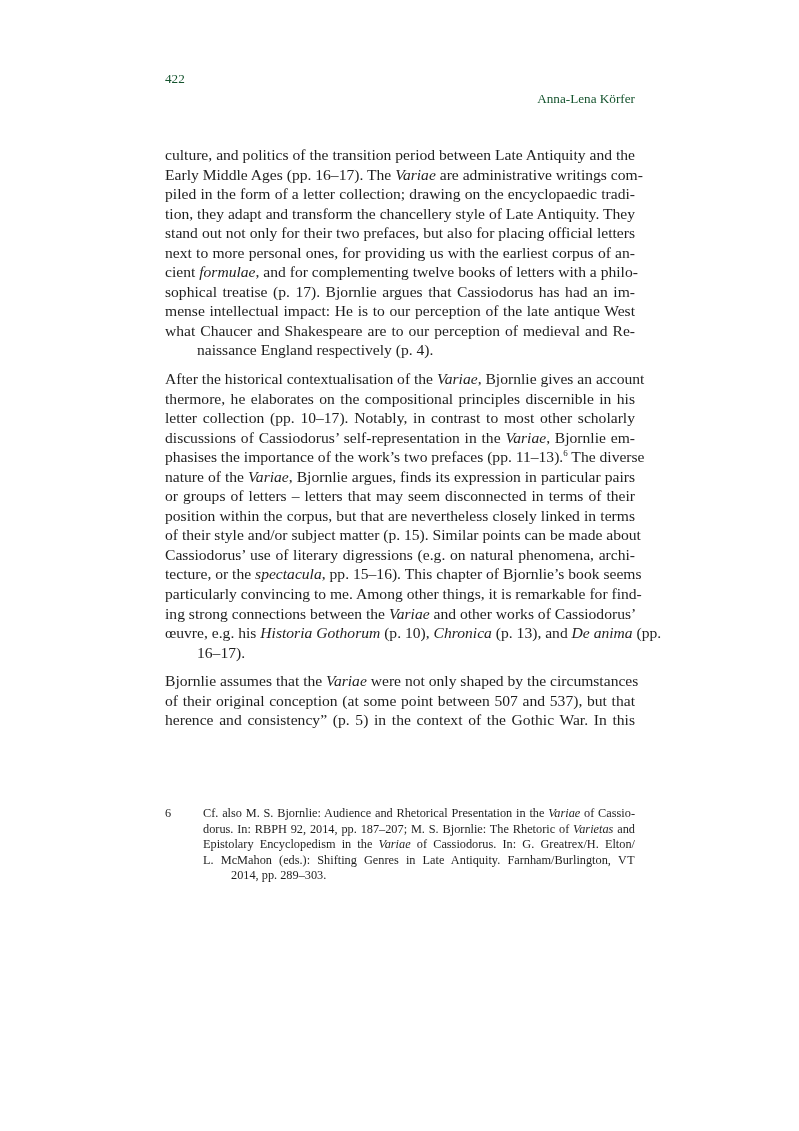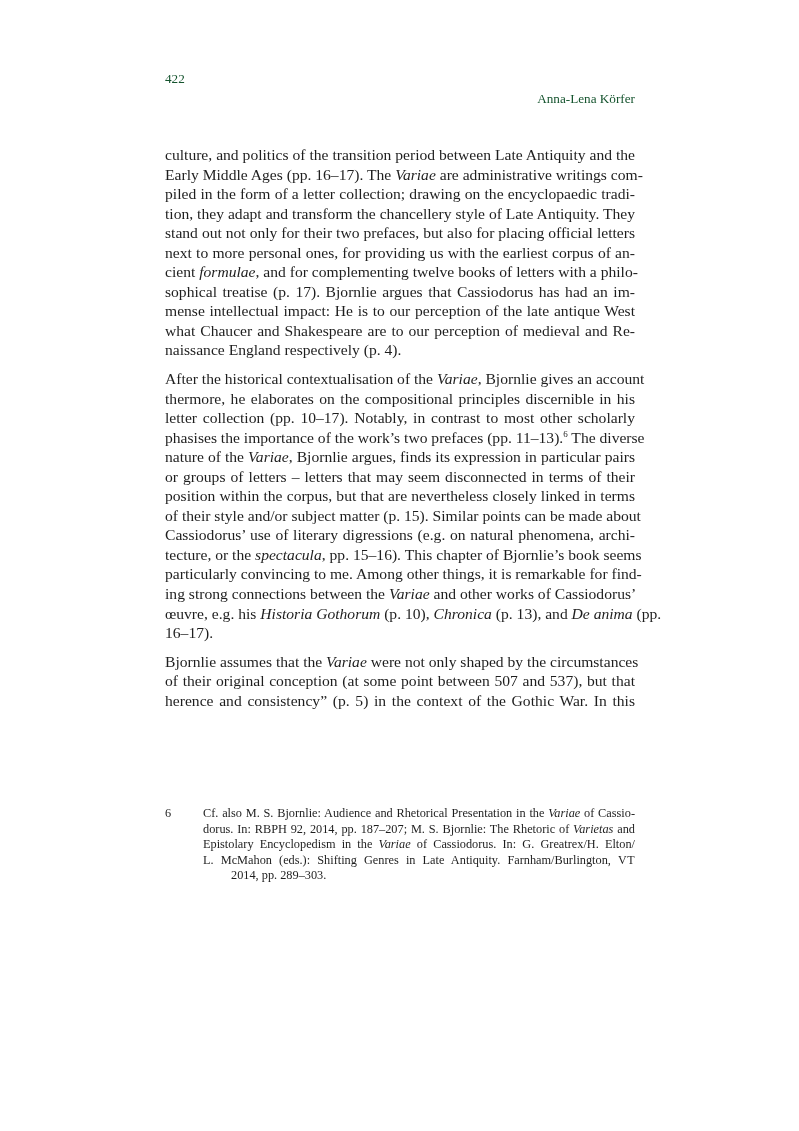--- a/index.html
+++ b/index.html
@@ -4,21 +4,21 @@
 <style>
   html, body { margin: 0; padding: 0; background: #ffffff; }
   body { width: 799px; height: 1131px; position: relative; overflow: hidden; }
   .page { position: absolute; left: 0; top: 0; width: 799px; height: 1131px; background: #fff; color: #1e1e1e; font-family: "Liberation Serif", serif; }
   .header { position: absolute; top: 71px; left: 165px; width: 470px; height: 20px; font-size: 13.2px; color: #14532d; }
   .header .pagenum { position: absolute; left: 0; top: 0; }
   .header .runhead { position: absolute; left: 0; right: 0; top: 1px; text-align: right; margin-top: 19px; }
   .body { position: absolute; left: 165px; top: 145px; width: 470px; font-size: 15.6px; line-height: 19.55px; }
   .body p { margin: 0 0 9px 0; text-align: justify; hyphens: manual; }
   .body .ln { display: block; text-align: justify; text-align-last: justify; white-space: nowrap; }
-  .body .ln.last { text-align-last: left; }
+  .body .ln.last { text-align-last: left; margin-left: 32px; }
   .body i { font-style: italic; }
   sup.fn { font-size: 9px; vertical-align: 6px; line-height: 0; }
   .footnotes { position: absolute; left: 165px; top: 806px; width: 470px; font-size: 12.3px; line-height: 15.6px; }
   .fnote { position: relative; padding-left: 38px; }
   .fnote .fnnum { position: absolute; left: 0; top: 0; }
   .fnote .ln { display: block; text-align: justify; text-align-last: justify; white-space: nowrap; }
   .fnote .ln.last { text-align-last: left; margin-left: 28px; }
   .sc { font-size: 12px; letter-spacing: 0.5px; }
 </style>
 </head>
@@ -41,20 +41,21 @@
         <span class="ln">cient <i>formulae</i>, and for complementing twelve books of letters with a philo-</span>
         <span class="ln">sophical treatise (p. 17). Bjornlie argues that Cassiodorus has had an im-</span>
         <span class="ln">mense intellectual impact: He is to our perception of the late antique West</span>
         <span class="ln">what Chaucer and Shakespeare are to our perception of medieval and Re-</span>
         <span class="ln last">naissance England respectively (p. 4).</span>
       </p>
       <p>
         <span class="ln">After the historical contextualisation of the <i>Variae</i>, Bjornlie gives an account</span>
         <span class="ln">thermore, he elaborates on the compositional principles discernible in his</span>
         <span class="ln">letter collection (pp. 10–17). Notably, in contrast to most other scholarly</span>
+        <span class="ln">discussions of Cassiodorus’ self-representation in the <i>Variae</i>, Bjornlie em-</span>
         <span class="ln">phasises the importance of the work’s two prefaces (pp. 11–13).<sup class="fn">6</sup> The diverse</span>
         <span class="ln">nature of the <i>Variae</i>, Bjornlie argues, finds its expression in particular pairs</span>
         <span class="ln">or groups of letters – letters that may seem disconnected in terms of their</span>
         <span class="ln">position within the corpus, but that are nevertheless closely linked in terms</span>
         <span class="ln">of their style and/or subject matter (p. 15). Similar points can be made about</span>
         <span class="ln">Cassiodorus’ use of literary digressions (e.g. on natural phenomena, archi-</span>
         <span class="ln">tecture, or the <i>spectacula</i>, pp. 15–16). This chapter of Bjornlie’s book seems</span>
         <span class="ln">particularly convincing to me. Among other things, it is remarkable for find-</span>
         <span class="ln">ing strong connections between the <i>Variae</i> and other works of Cassiodorus’</span>
         <span class="ln">œuvre, e.g. his <i>Historia Gothorum</i> (p. 10), <i>Chronica</i> (p. 13), and <i>De anima</i> (pp.</span>

